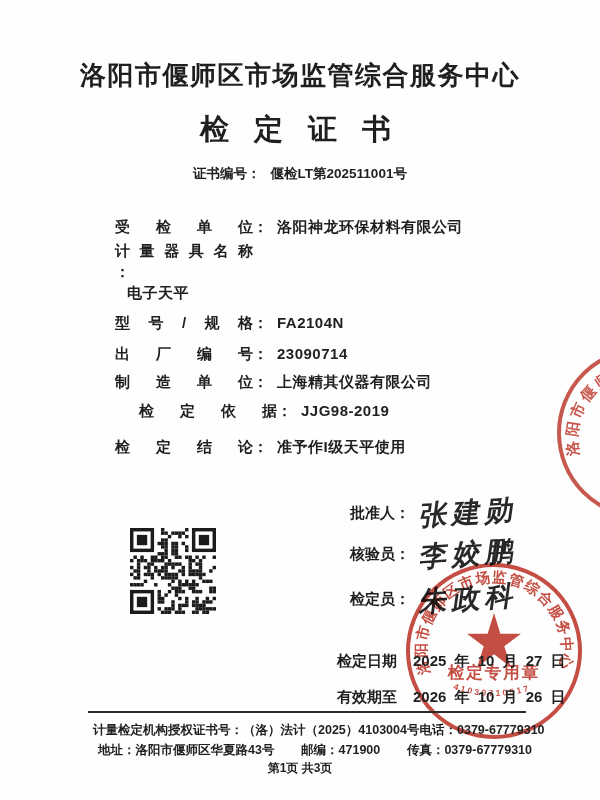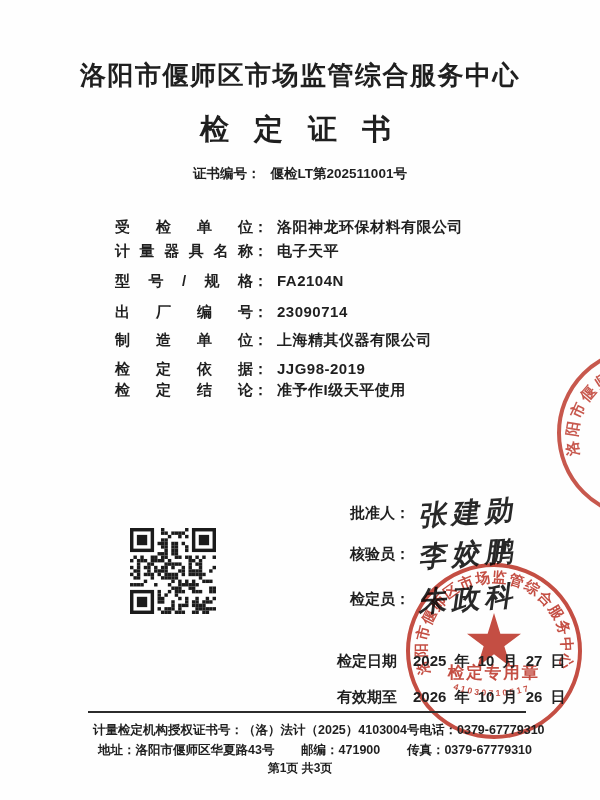--- a/index.html
+++ b/index.html
@@ -23,22 +23,22 @@
     position:absolute; top:165px; left:0; width:100%;
     text-align:center; font-size:13.5px; font-weight:bold;
   }
   .cert-no .val{margin-left:10px;}
   
   .fields{position:absolute; top:216px; left:115px; width:430px;}
   .frow{display:flex; align-items:flex-start; font-size:15px; font-weight:bold; line-height:21px;}
   .frow .lbl{display:inline-block; width:138px; text-align:justify; text-align-last:justify;}
   .frow .colon{width:12px;}
   .frow .val{margin-left:12px; letter-spacing:0.5px; white-space:nowrap;}
-  .mt1{margin-top:3px;} .mt2{margin-top:9px;} .mt3{margin-top:10px;}
-  .mt4{margin-top:7px;} .mt5{margin-top:8px;} .mt6{margin-top:0;}
+  .mt1{margin-top:3px;flex-direction:column;} .mt2{margin-top:9px;} .mt3{margin-top:10px;}
+  .mt4{margin-top:7px;} .mt5{margin-top:8px;margin-left:24px;} .mt6{margin-top:15px;}
   
   .qr{position:absolute; left:130px; top:528px; width:86px; height:86px;}
   .qr svg{width:100%; height:100%;}
   .qr rect{fill:#1b1b1b;}
   .qr rect.w{fill:#fefefe;}
   
   .sigrow{position:absolute; left:350px; display:flex; align-items:center;}
   .sigrow .slbl{font-size:15px; font-weight:bold; white-space:nowrap;}
   .sigrow .sname{
     margin-left:10px; font-size:28px; font-weight:bold; color:#161616;

